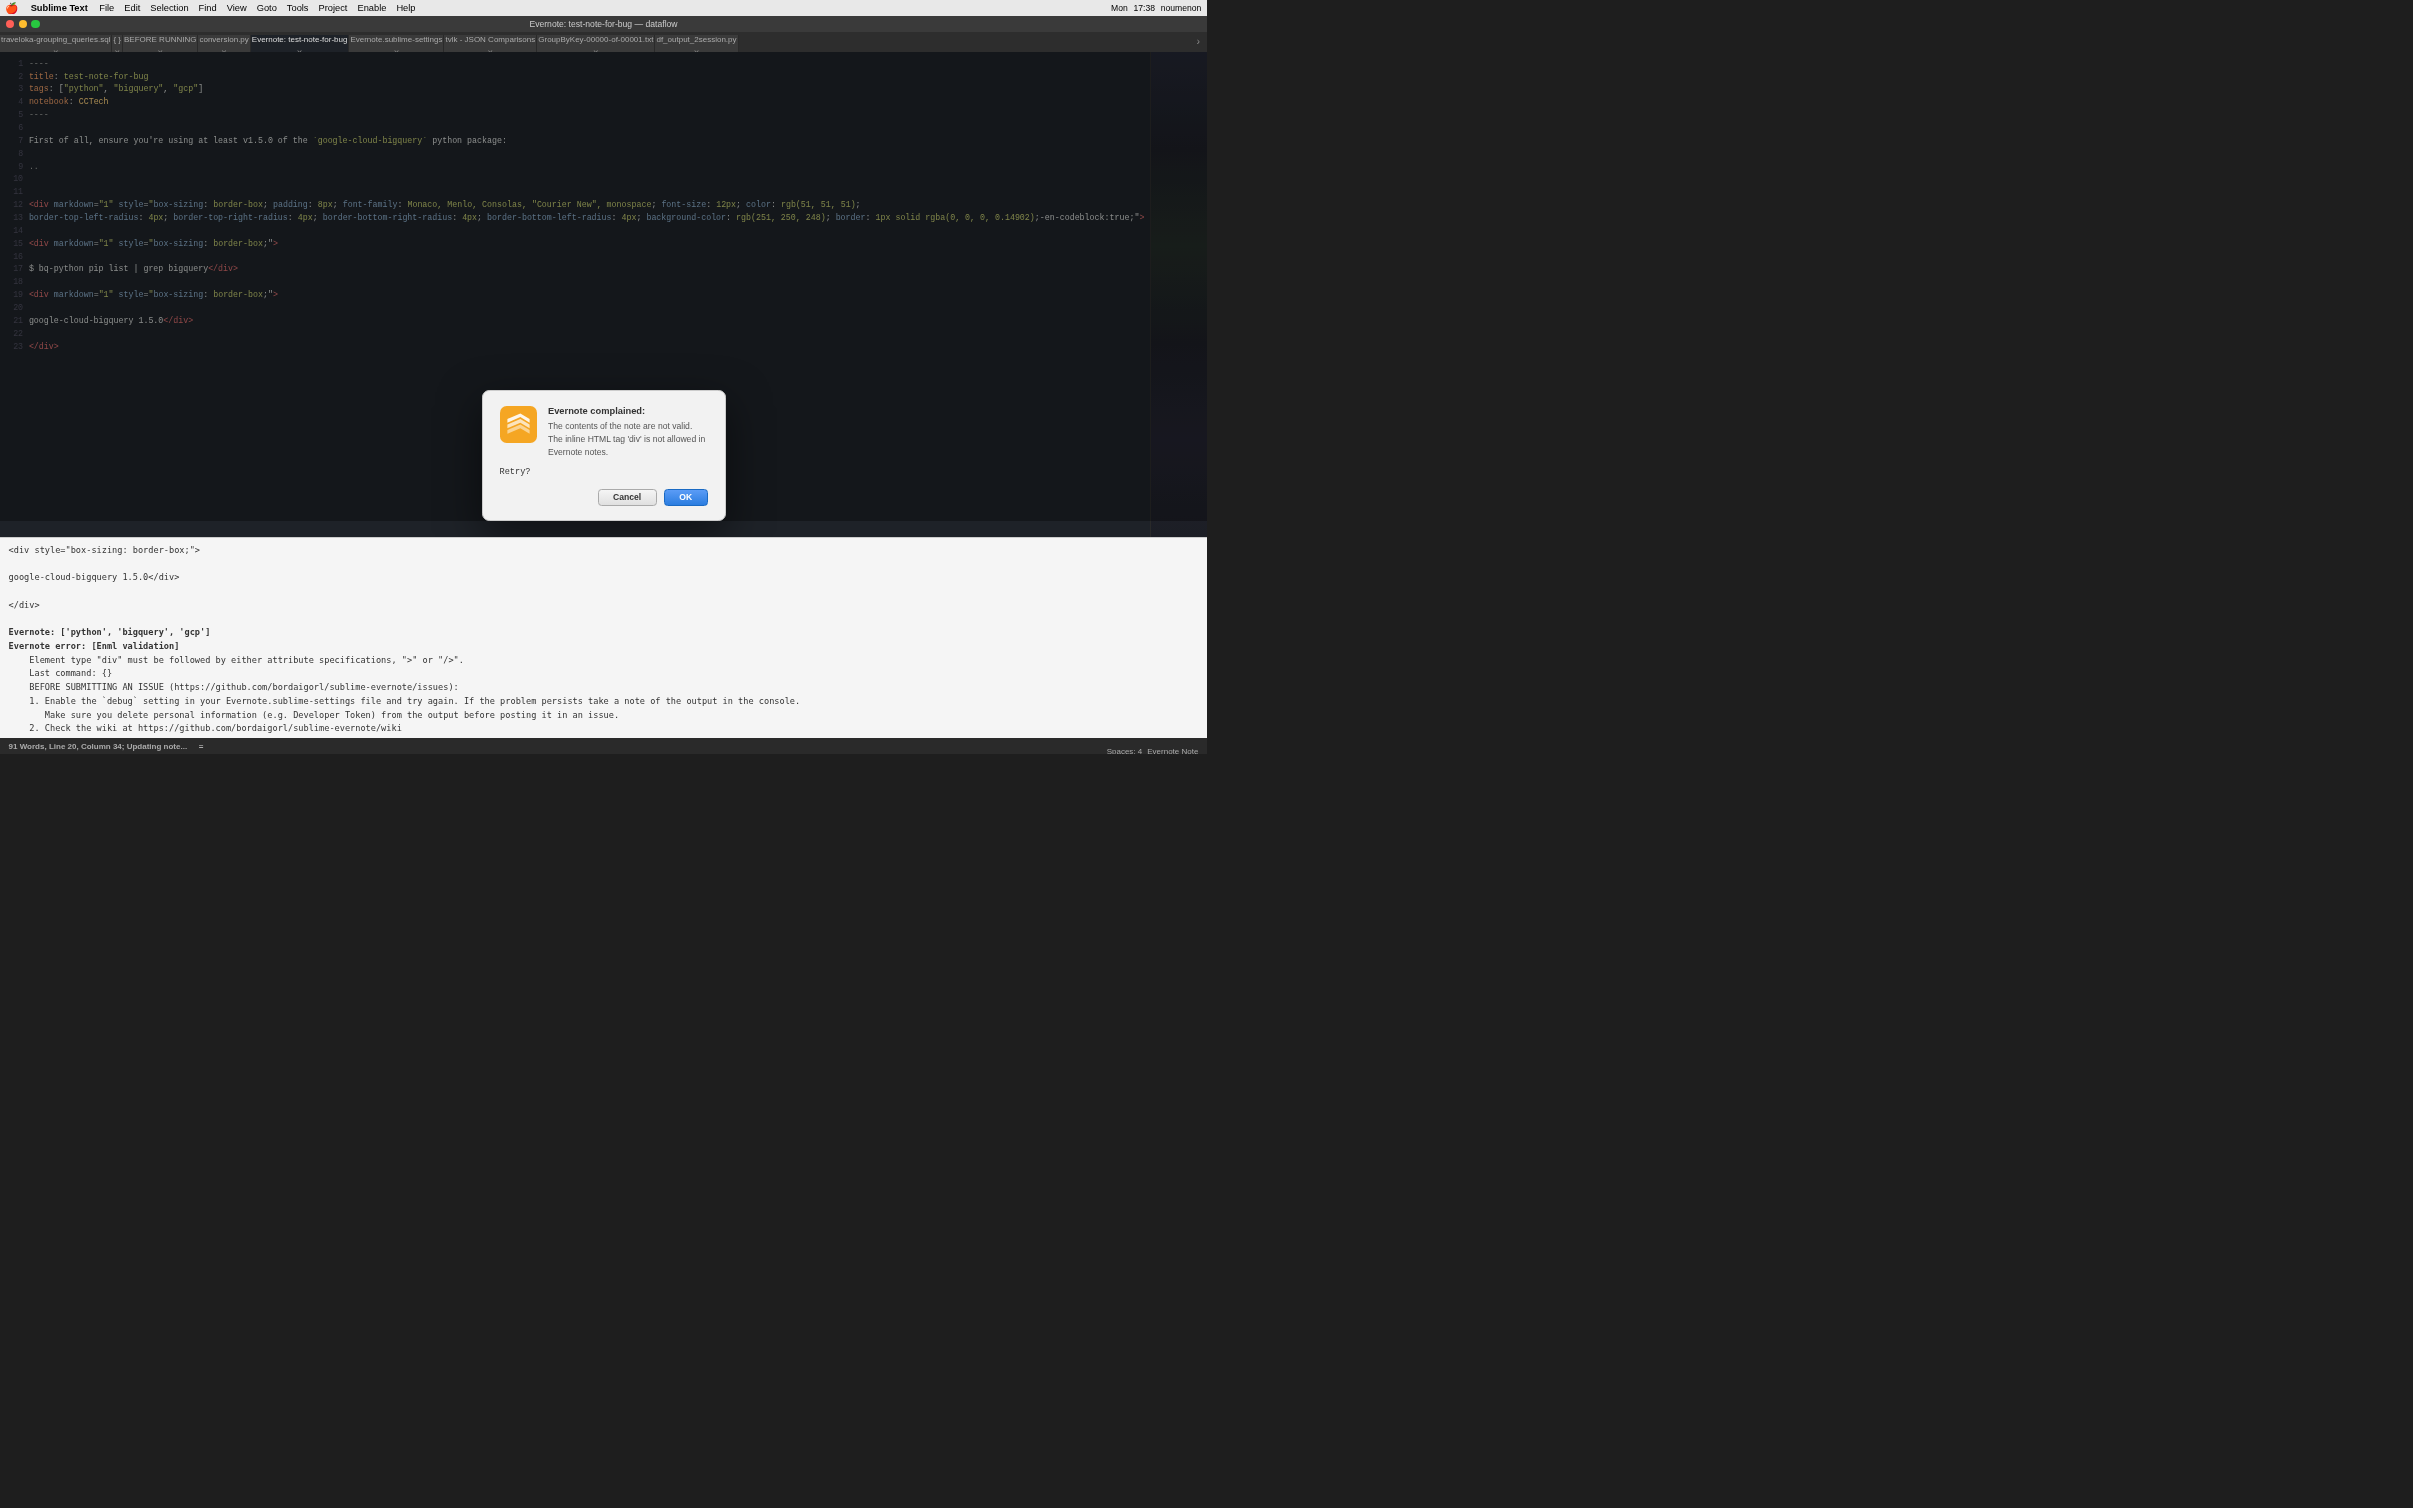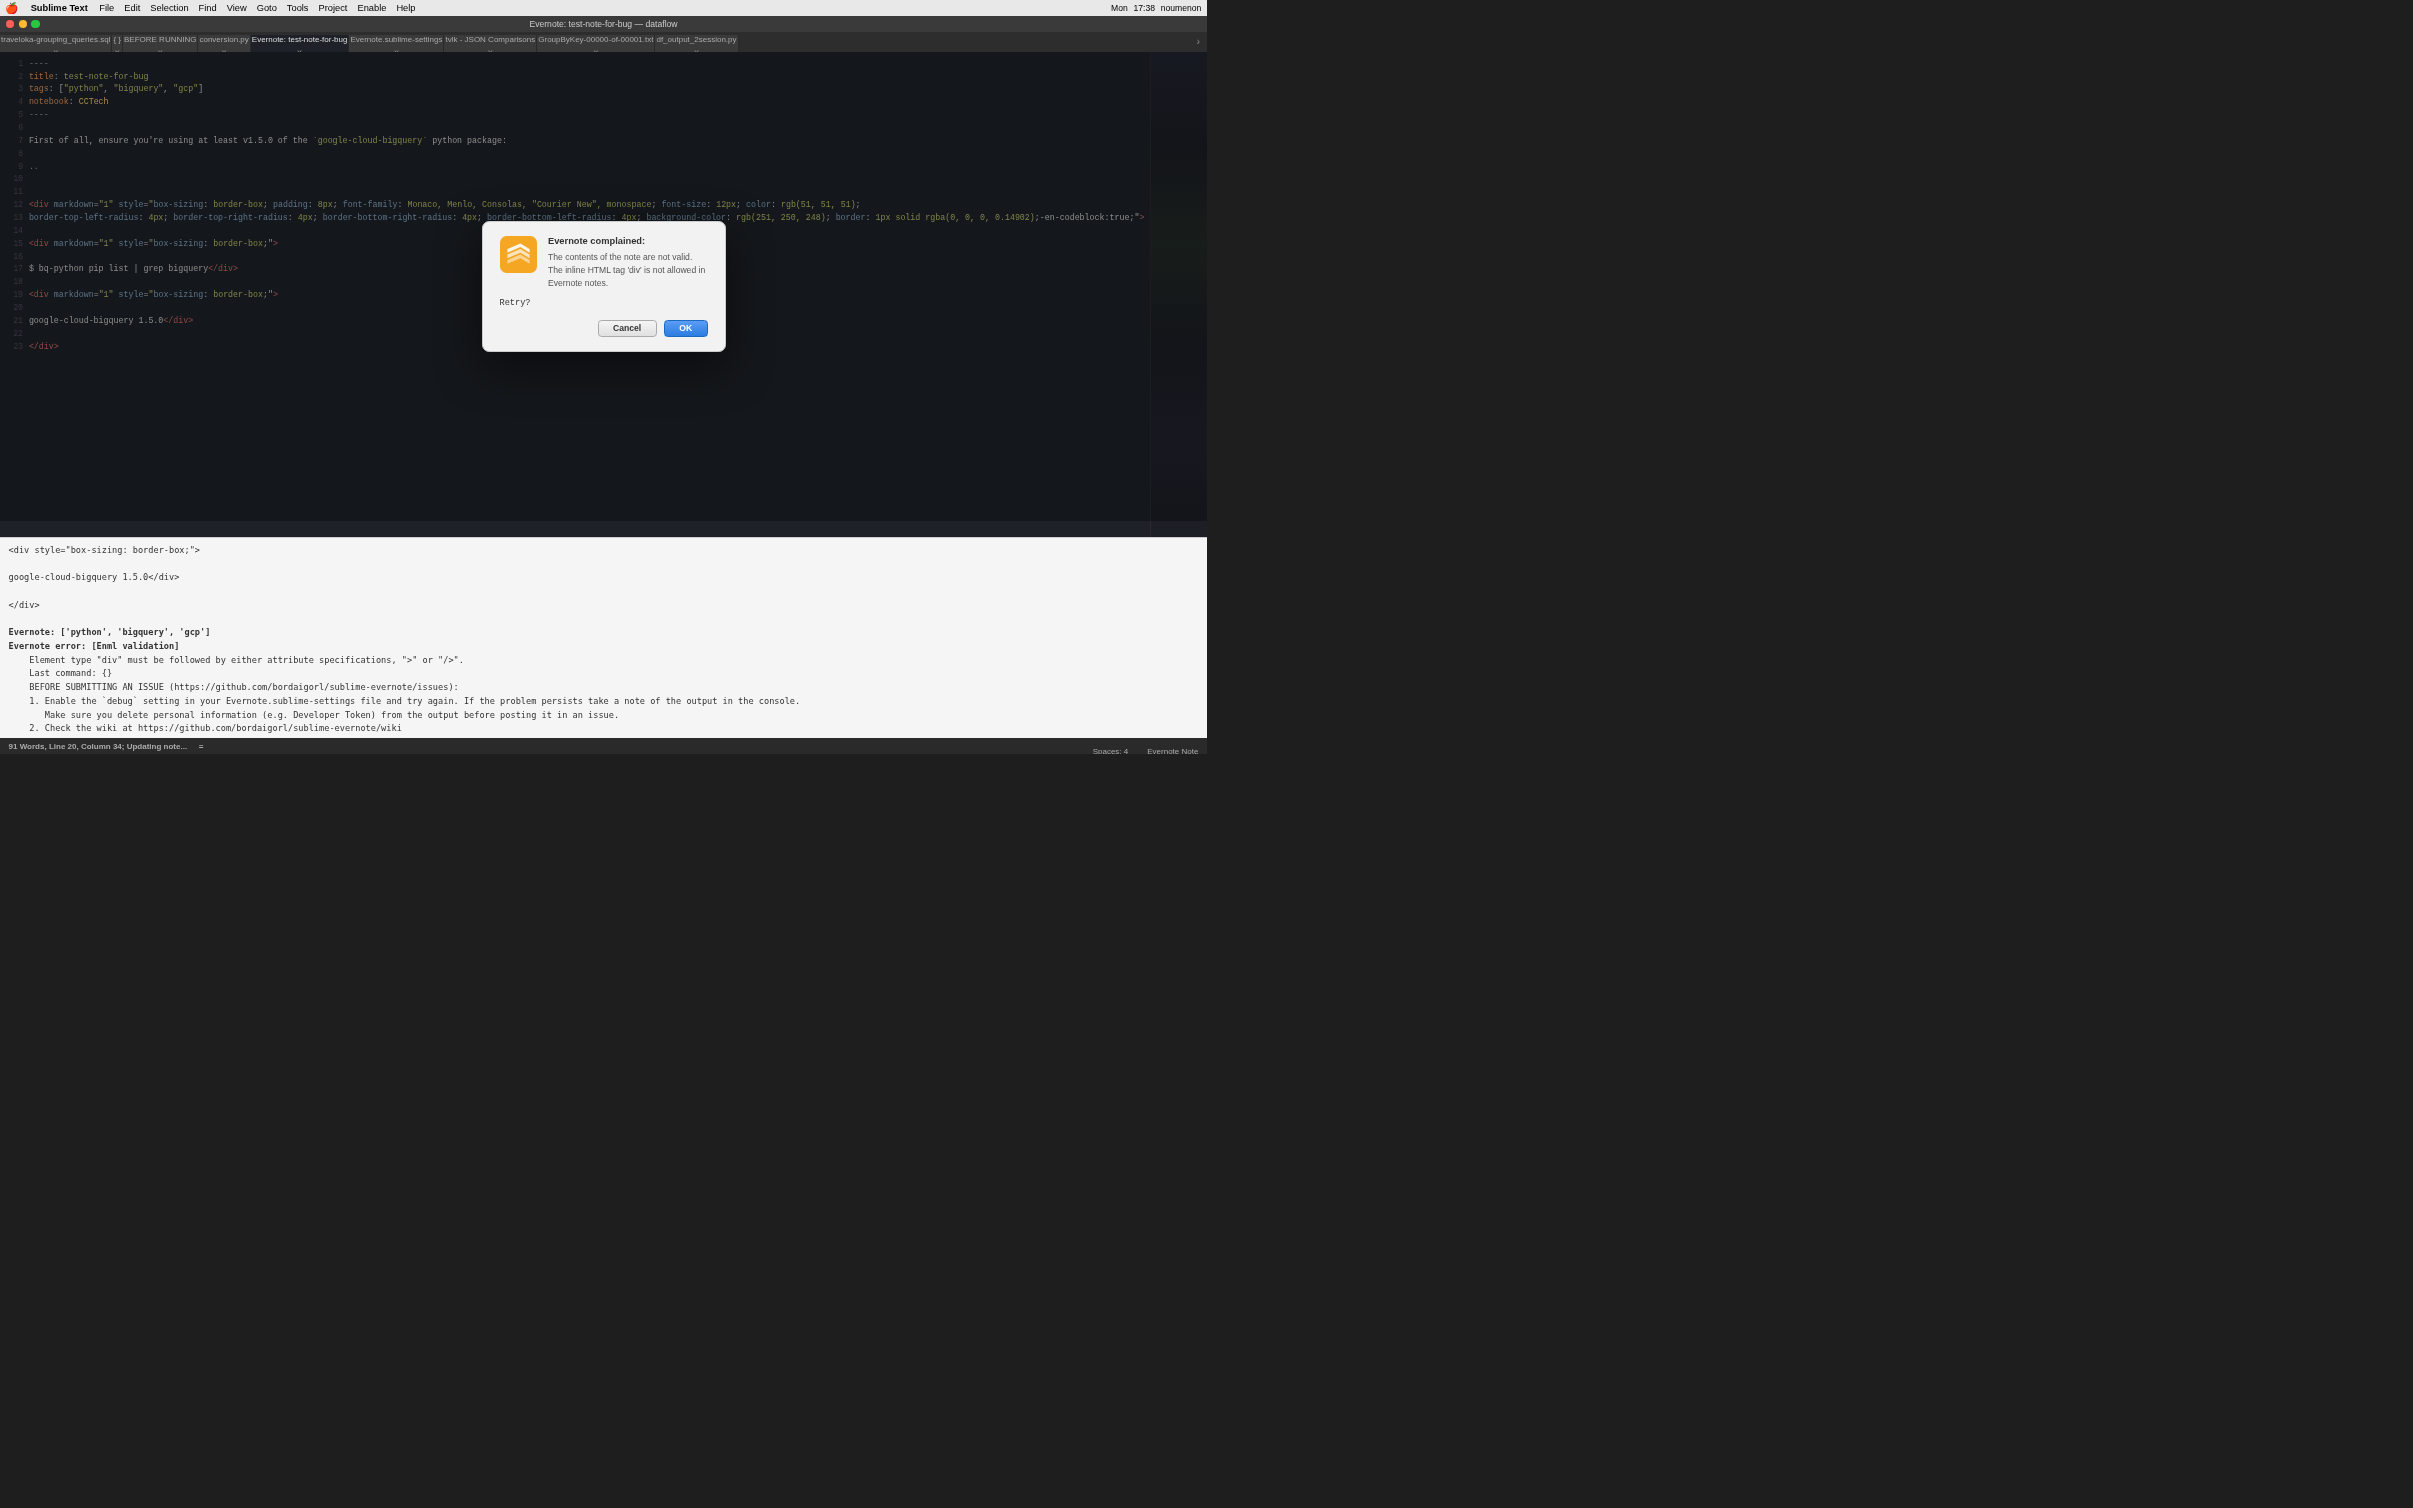--- a/index.html
+++ b/index.html
@@ -226,31 +226,31 @@
       justify-content: space-between;
       flex-shrink: 0;
     }
     .statusbar-left {
       display: flex;
       gap: 11.5px;
       font-weight: bold;
     }
     .statusbar-right {
       display: flex;
-      gap: 19px;
+      gap: 5px;
       margin-top: 10px;
     }
 
     
     .dialog-overlay {
       position: absolute;
       top: 0; left: 0; right: 0; bottom: 16px;
       background: rgba(0,0,0,0.3);
       display: flex;
-      align-items: center;
+      align-items: flex-end;
       justify-content: center;
       z-index: 50;
     }
     .dialog {
       background: #f2f2f2;
       border-radius: 7.2px;
       width: 244px;
       padding: 14.4px 17px 14.4px 17px;
       box-shadow: 0 14.4px 43px rgba(0,0,0,0.5);
       border: 0.7px solid #ccc;

